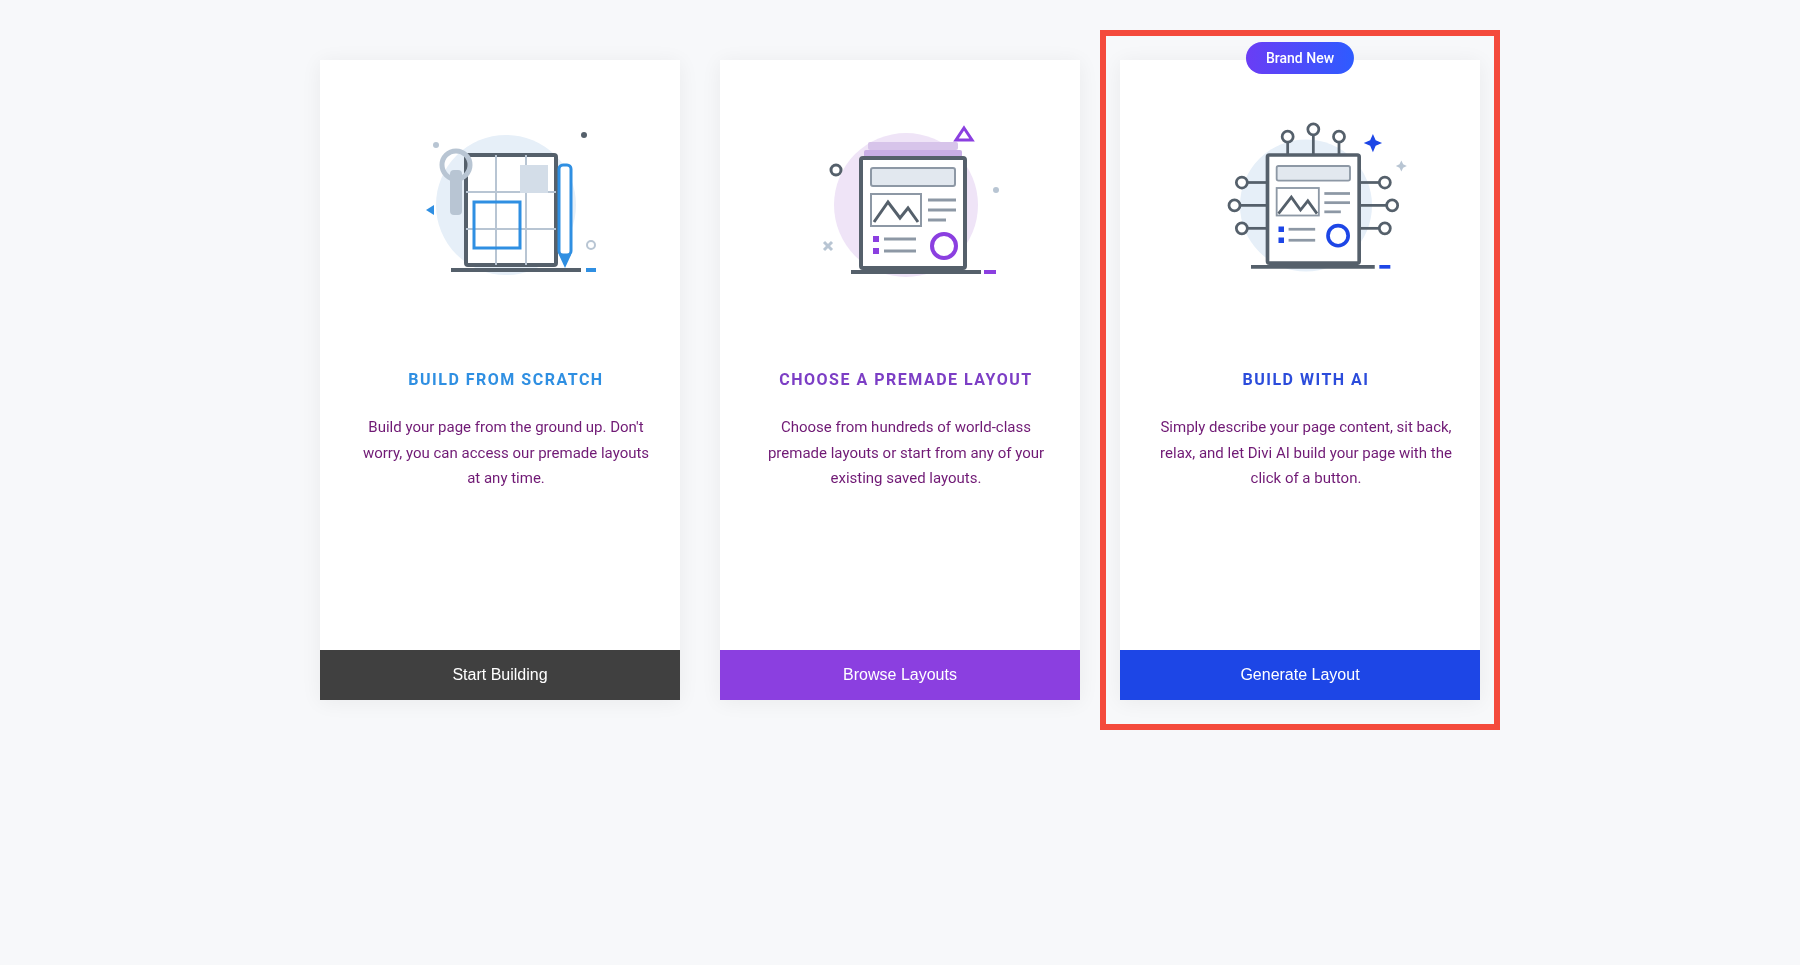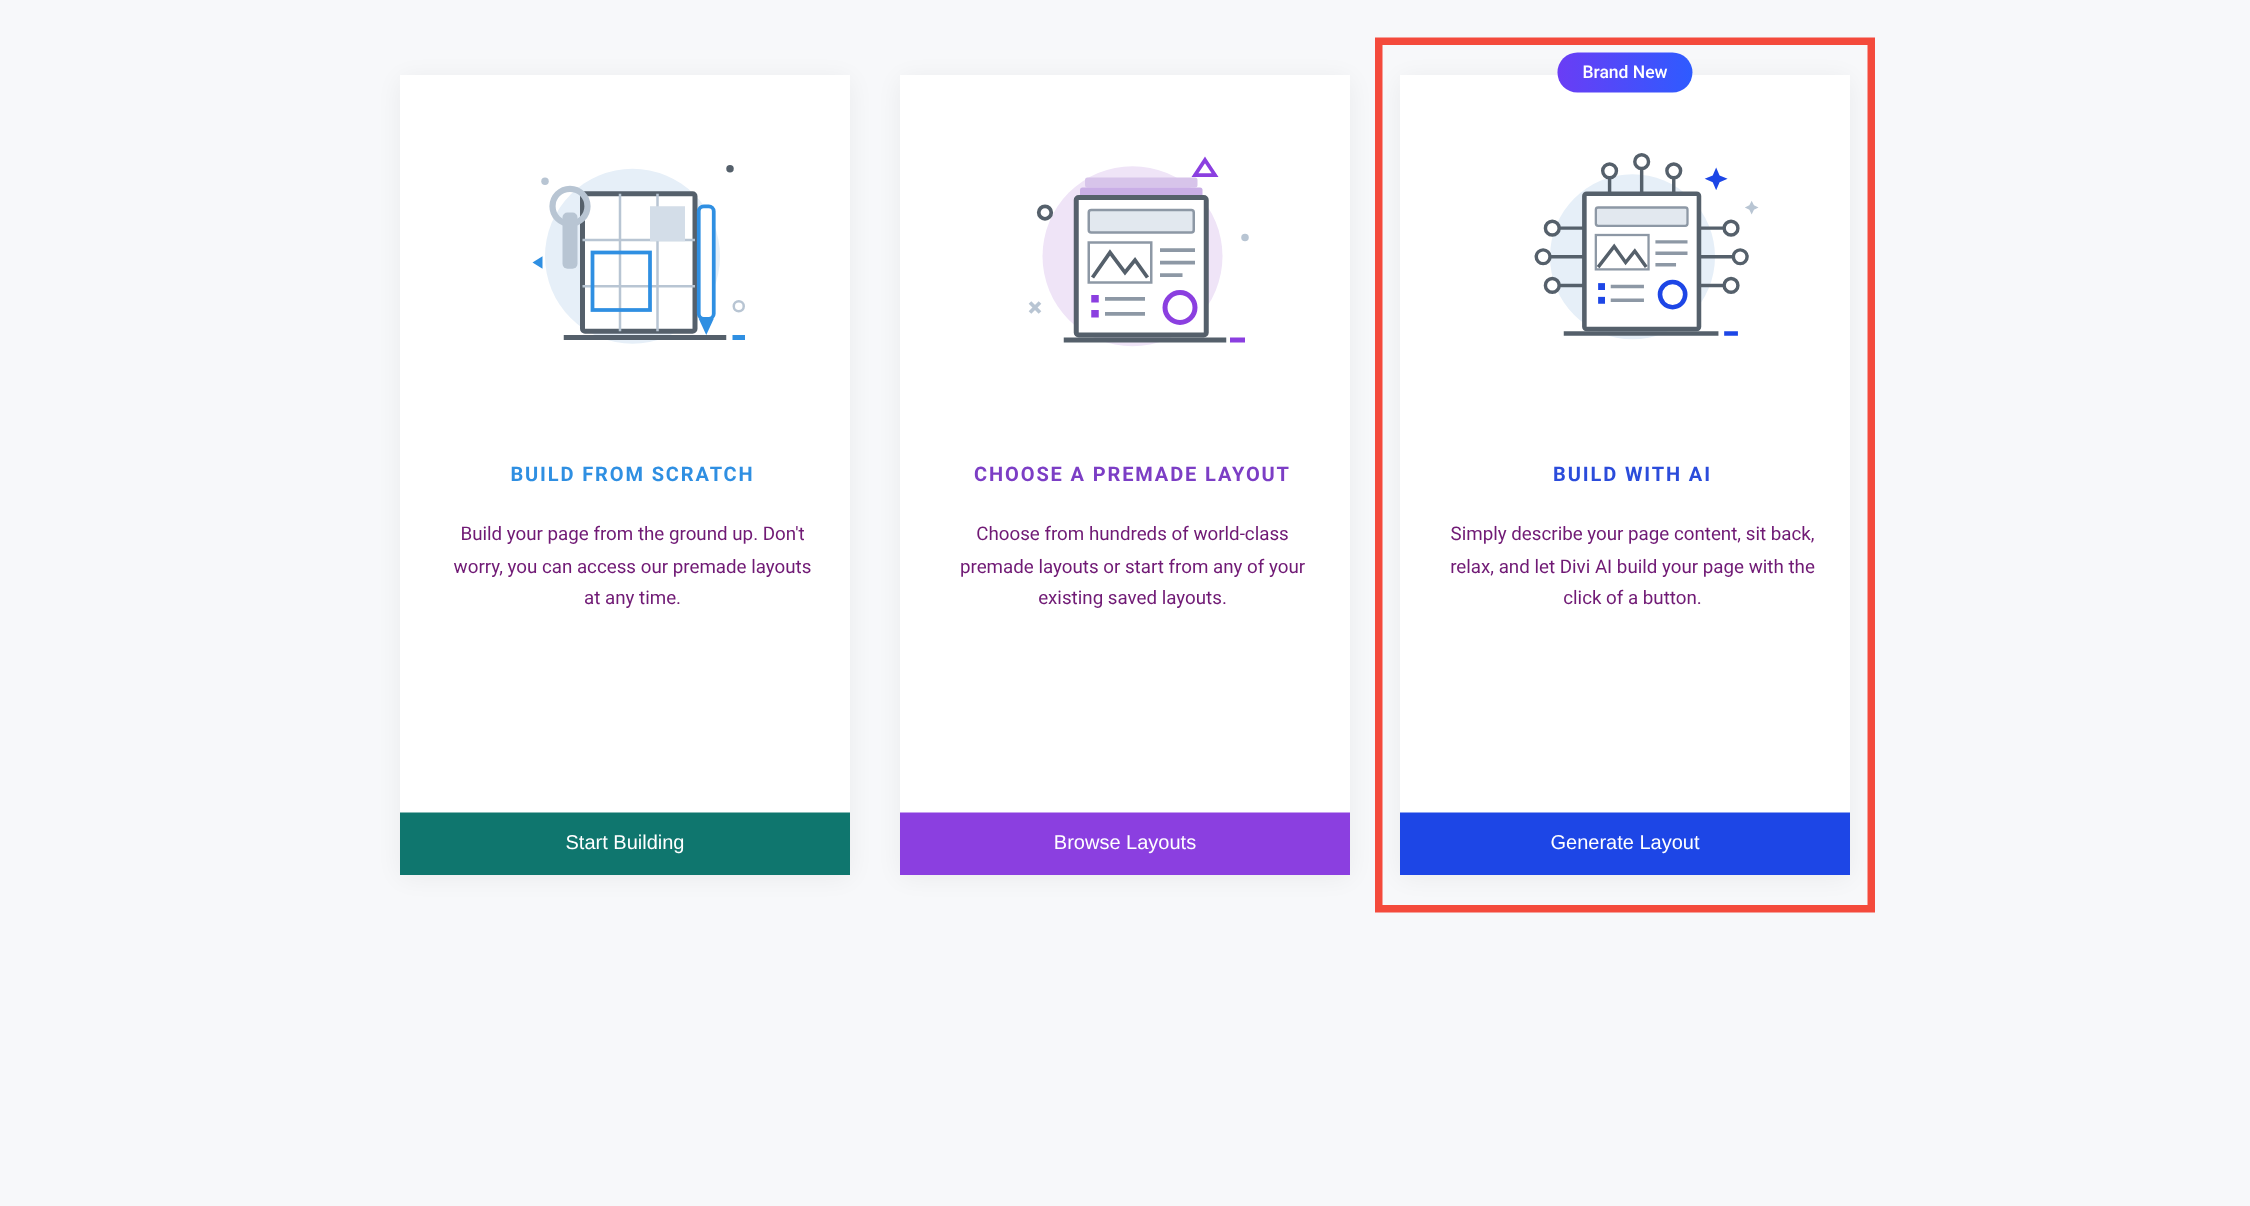--- a/index.html
+++ b/index.html
@@ -66,21 +66,21 @@
     font-size: 16px;
     font-weight: 500;
     cursor: pointer;
     display: flex;
     align-items: center;
     justify-content: center;
   }
   .title-blue   { color: #2f8fe2; }
   .title-purple { color: #7c3ec5; }
   .title-ai     { color: #2b4cdb; }
-  .cta-blue   { background: #0f766e; }
+  .cta-blue   { background: #404040; }
   .cta-purple { background: #8b3fe0; }
   .cta-ai     { background: #1d46e6; }
   .badge {
     position: absolute;
     top: -18px;
     left: 50%;
     transform: translateX(-50%);
     background: linear-gradient(90deg, #6a3df5, #2e5bff);
     color: #fff;
     font-size: 14px;

